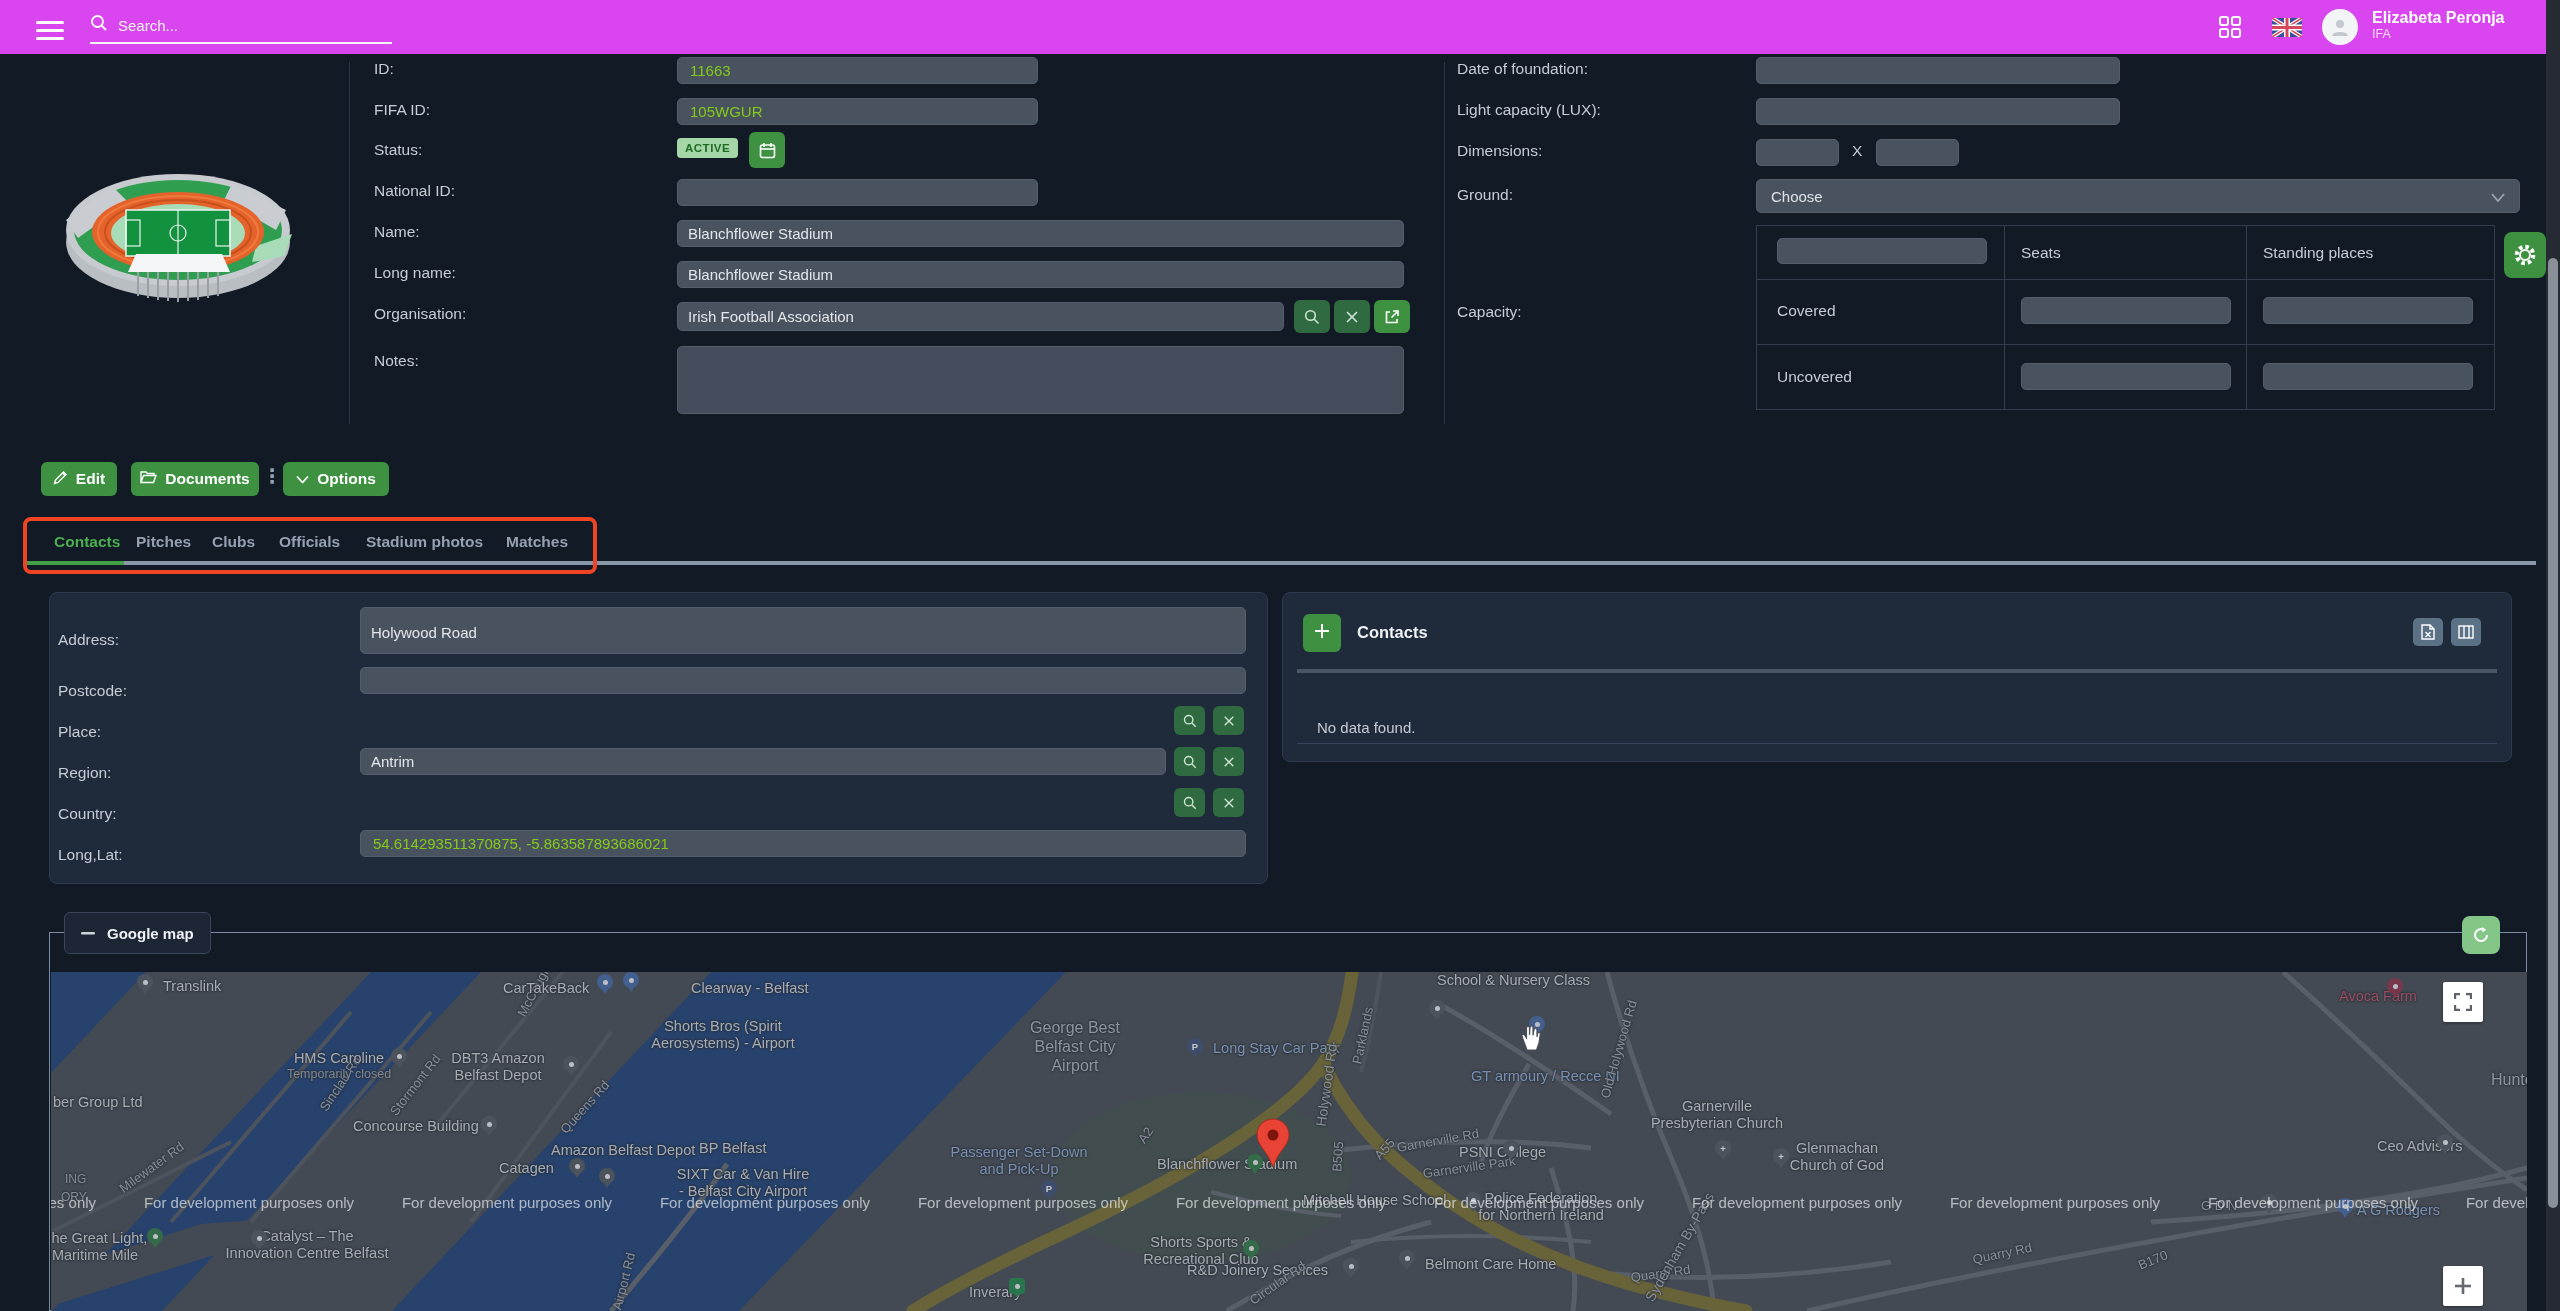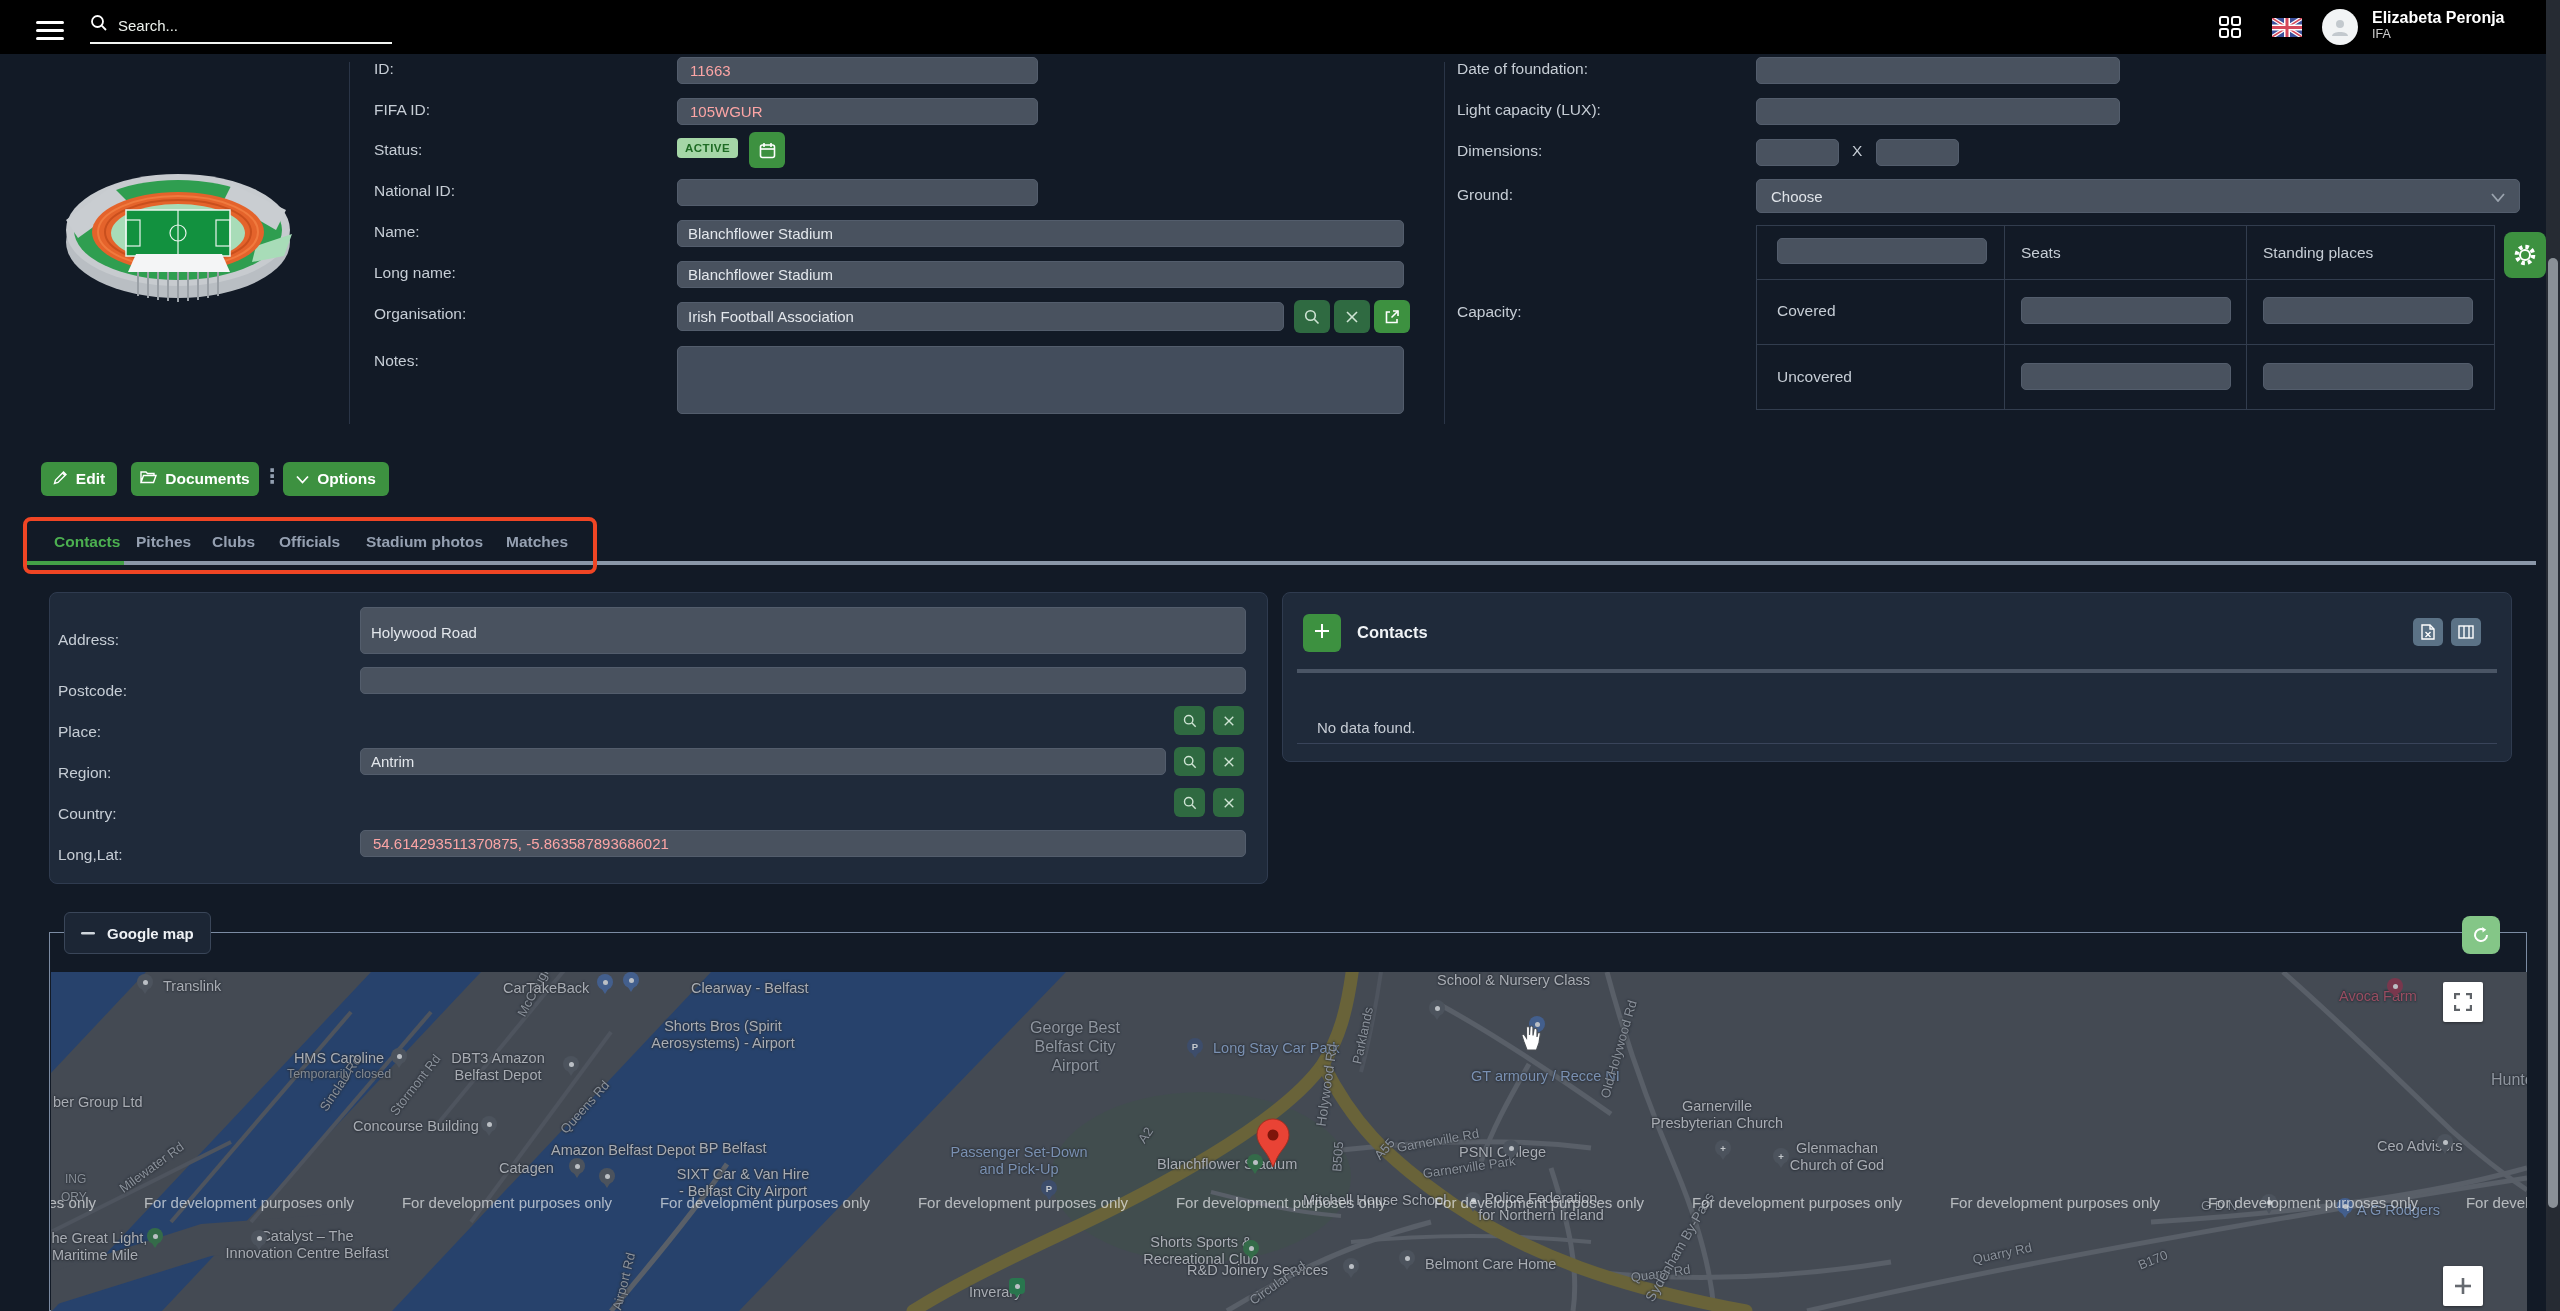--- a/index.html
+++ b/index.html
@@ -1,31 +1,31 @@
 <!DOCTYPE html>
 <html><head>
 <meta charset="utf-8">
 <style>
   html,body{margin:0;padding:0;background:#121a26;}
   body{width:2560px;height:1311px;position:relative;overflow:hidden;
        font-family:"Liberation Sans","DejaVu Sans",sans-serif;color:#e3e7ec;}
   .abs{position:absolute;}
   
-  .nav{position:absolute;left:0;top:0;width:2560px;height:54px;background:#000000;z-index:20;}
+  .nav{position:absolute;left:0;top:0;width:2560px;height:54px;background:#d946ef;z-index:20;}
   .burger i{display:block;width:28px;height:3px;background:#fff;border-radius:2px;margin:5px 0;}
   .searchwrap{position:absolute;left:90px;top:8px;width:302px;height:34px;border-bottom:2px solid #f2f5f2;display:flex;align-items:center;gap:8px;}
   .searchwrap input{background:transparent;border:none;outline:none;color:#fff;font-size:15px;width:250px;}
   .searchwrap input::placeholder{color:#eef3ee;}
   .uname{font-size:16px;font-weight:700;color:#fff;line-height:1.1;}
   .uorg{font-size:12.5px;color:rgba(255,255,255,.8);}
   
   .lbl{position:absolute;font-size:15.5px;color:#c6cdd5;white-space:nowrap;}
   .inp{position:absolute;background:#49525f;border:1px solid #535d6c;border-radius:5px;color:#e3e7ec;
        font-size:15px;padding:0 10px;box-sizing:border-box;outline:none;}
-  .inp.dis{color:#fca5a5;padding-left:12px;}
+  .inp.dis{color:#84cc16;padding-left:12px;}
   textarea.inp{resize:none;padding-top:16px;font-family:inherit;}
   .vdiv{position:absolute;width:1px;background:#2a3547;}
   .gbtn{position:absolute;background:#3d9140;color:#fff;border:none;border-radius:6px;cursor:pointer;
         display:flex;align-items:center;justify-content:center;gap:8px;font-weight:700;font-size:15.5px;
         font-family:inherit;}
   .sgbtn{position:absolute;background:#2f6a41;border:none;border-radius:6px;cursor:pointer;
          display:flex;align-items:center;justify-content:center;}
   .badge{position:absolute;background:#a5d6a7;color:#1e6b24;font-size:11.5px;font-weight:800;
          letter-spacing:.5px;border-radius:4px;padding:4px 8px;}
   .ctable{position:absolute;border:1px solid #323d4e;}

